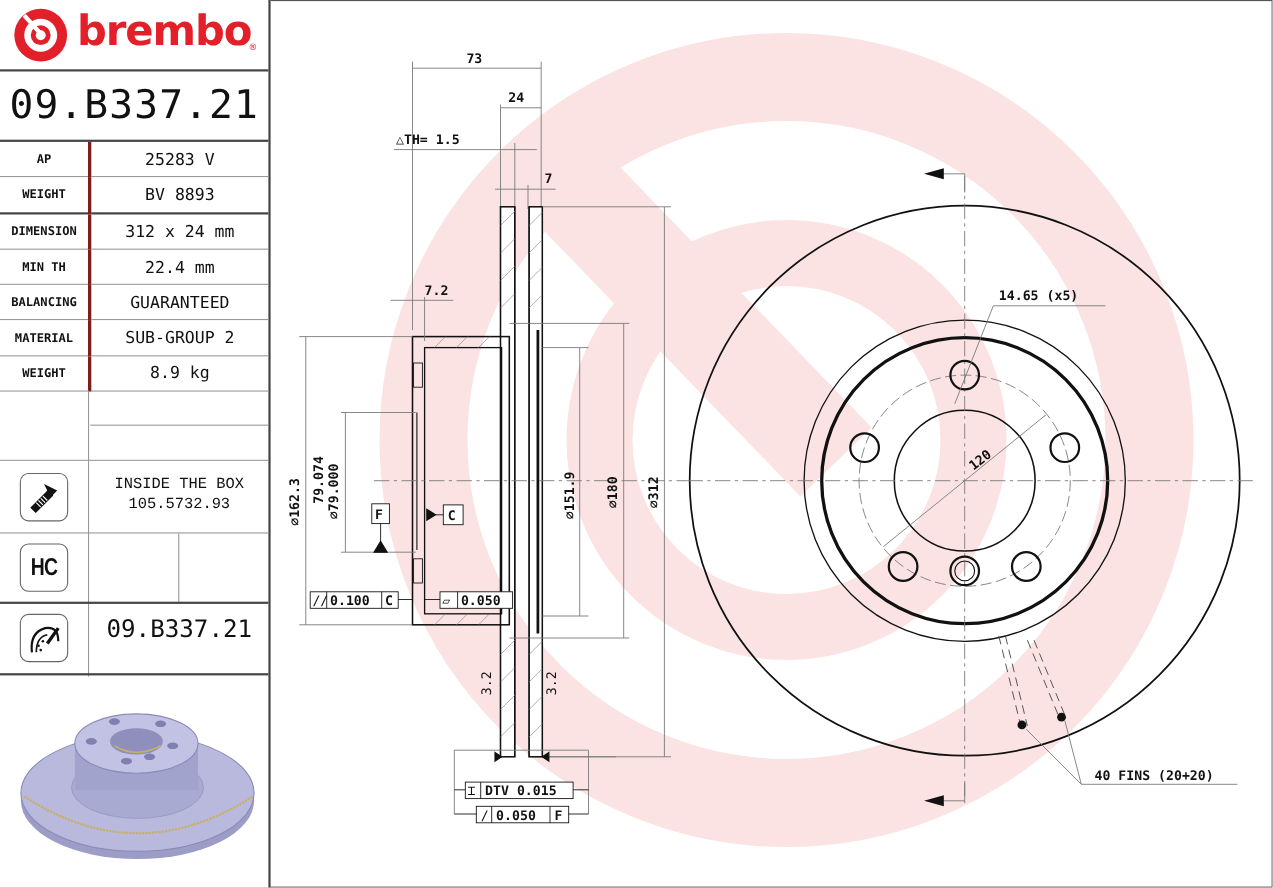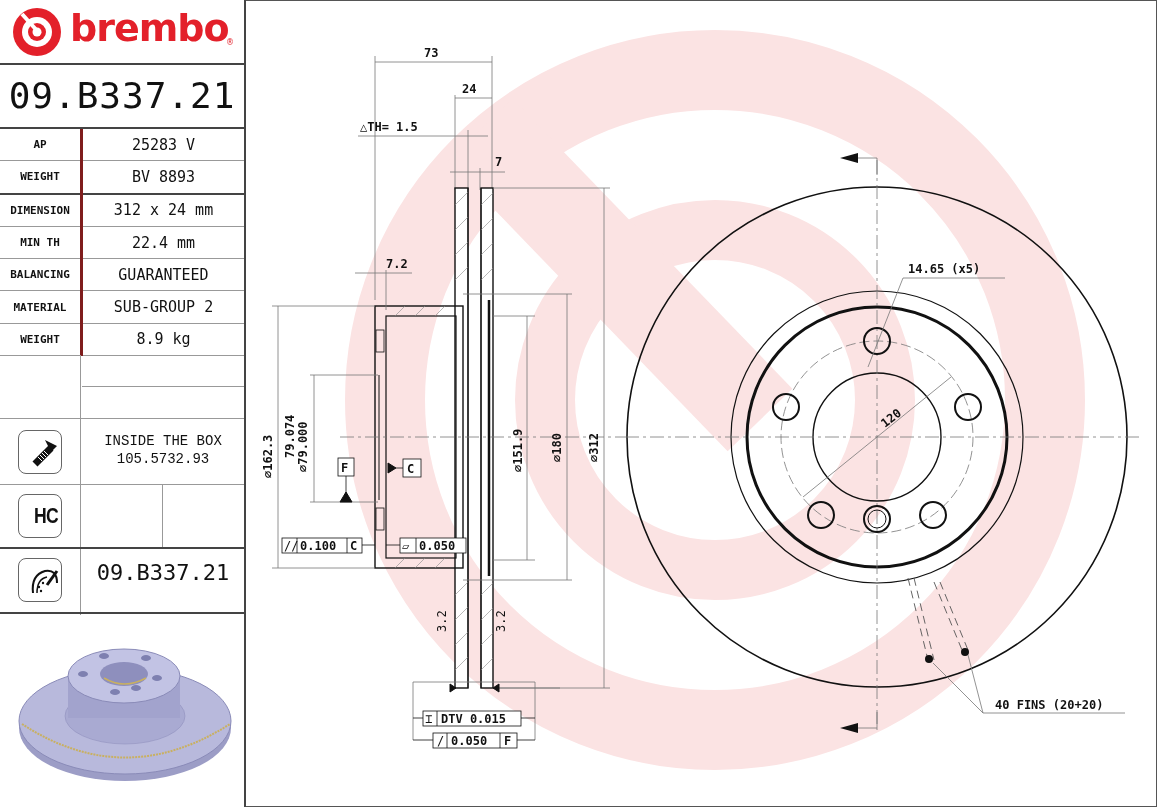--- a/index.html
+++ b/index.html
@@ -10,21 +10,21 @@
   .logo-text { position:absolute; left:70px; top:6px; font-family:"DejaVu Sans", sans-serif; font-weight:bold; font-size:38px; color:#e3202a; letter-spacing:-1px; }
   .logo-reg { position:absolute; left:226px; top:38px; font-size:8px; color:#e3202a; }
   .part-title { position:absolute; left:0; top:65px; width:244px; height:62px; border-bottom:2px solid #444; font-family:"DejaVu Sans Mono", monospace; font-size:36px; text-align:center; line-height:62px; letter-spacing:1px; }
   table.spec { position:absolute; left:0; top:129px; width:244px; border-collapse:collapse; font-family:"DejaVu Sans Mono", monospace; }
   table.spec td { border-bottom:1px solid #999; height:31.3px; padding:0; text-align:center; }
   table.spec td.k { width:80px; font-size:11px; font-weight:bold; border-right:3px solid #7f1d1d; }
   table.spec td.v { font-size:15px;margin-left:36px; }
   table.spec tr.thick td { border-bottom:2px solid #444; }
   .cell { position:absolute; border-bottom:1px solid #999; }
   .vline { position:absolute; border-left:1px solid #999; }
-  .icon-box { position:absolute; width:42px; height:42px; border:1px solid #666; border-radius:8px; display:flex; align-items:center; justify-content:flex-end; }
+  .icon-box { position:absolute; width:42px; height:42px; border:1px solid #666; border-radius:8px; display:flex; align-items:center; justify-content:center; }
   .inside-text { position:absolute; left:82px; top:432px; width:162px; text-align:center; font-family:Liberation Mono, monospace; font-size:14px; line-height:18px; }
   .part-bottom { position:absolute; left:82px; top:560px; width:162px; text-align:center; font-family:"DejaVu Sans Mono", monospace; font-size:22px; }
   .drawing { position:absolute; left:246px; top:0; width:911px; height:807px; }
   .dim { font-family:"DejaVu Sans Mono", monospace; font-size:12px; fill:#111; }
   .dimb { font-family:"DejaVu Sans Mono", monospace; font-size:12px; font-weight:bold; fill:#111; }
 </style>
 </head>
 <body>
 
 <div class="frame"></div>

